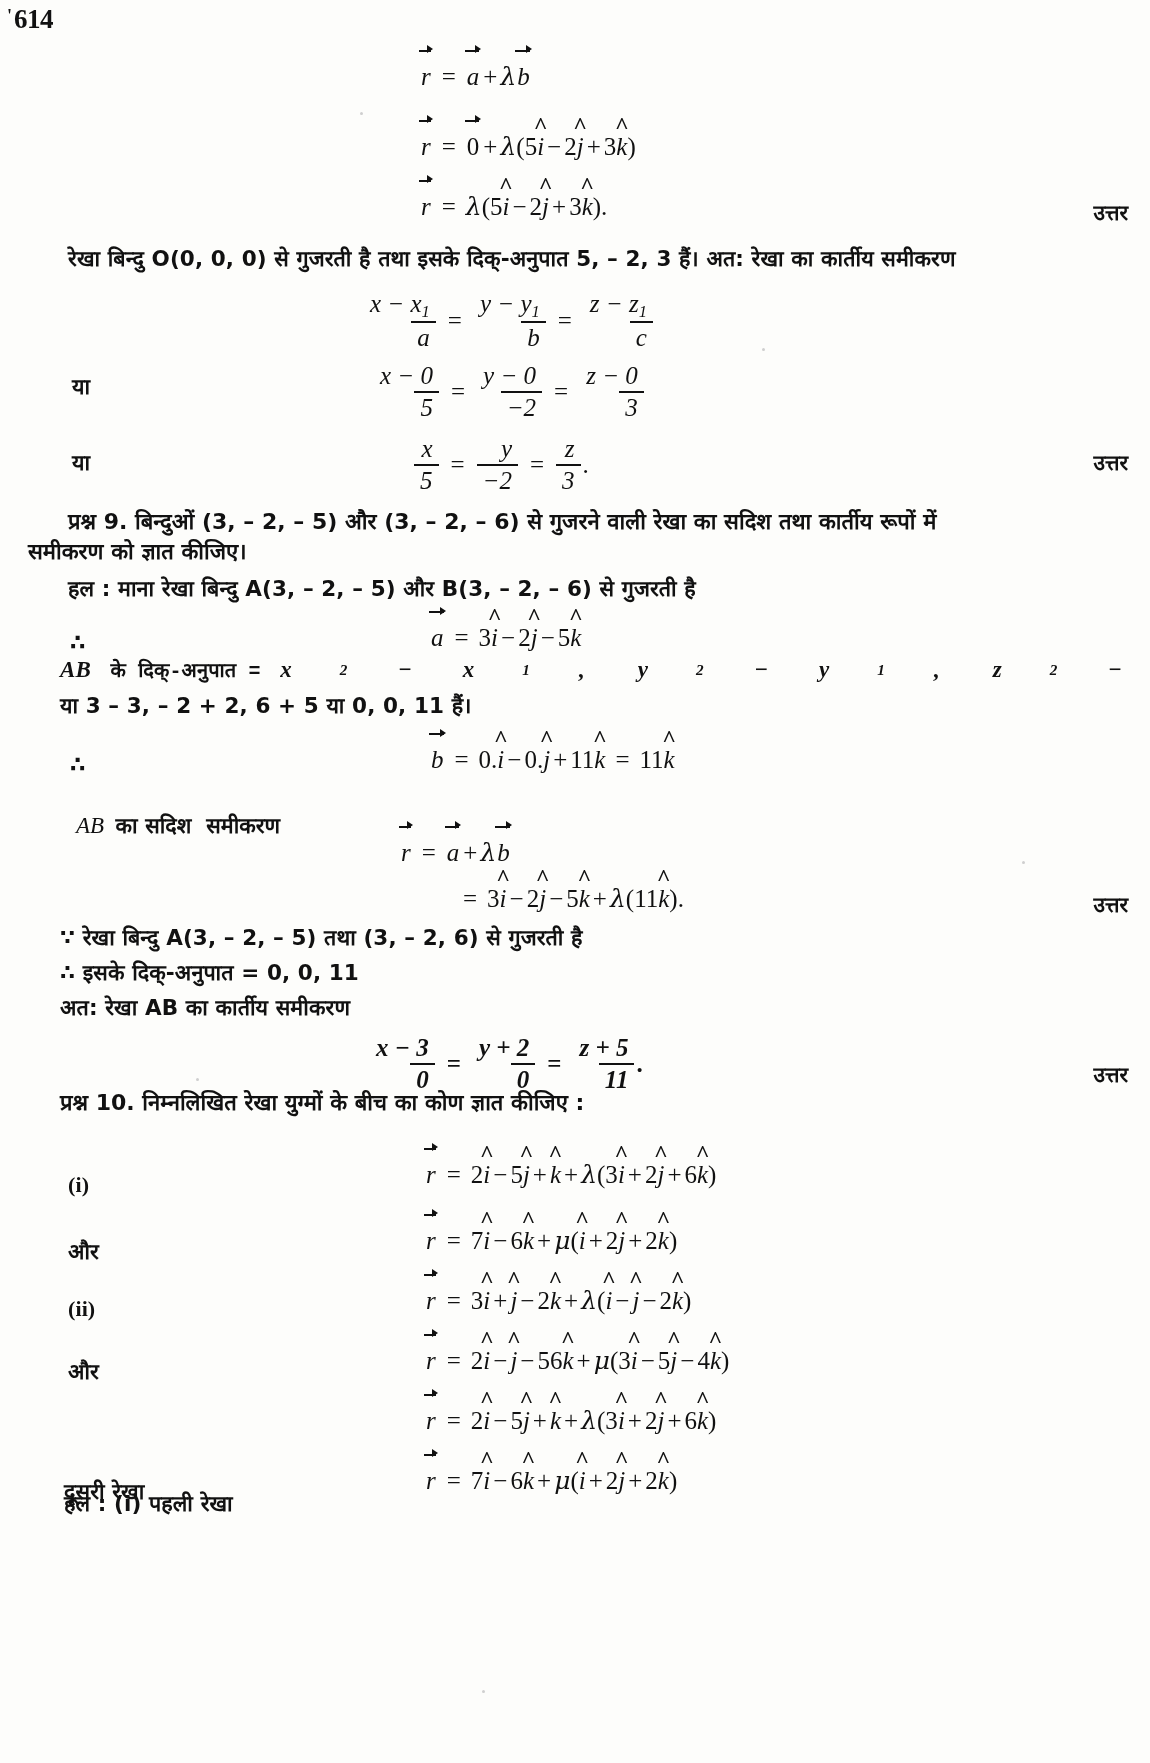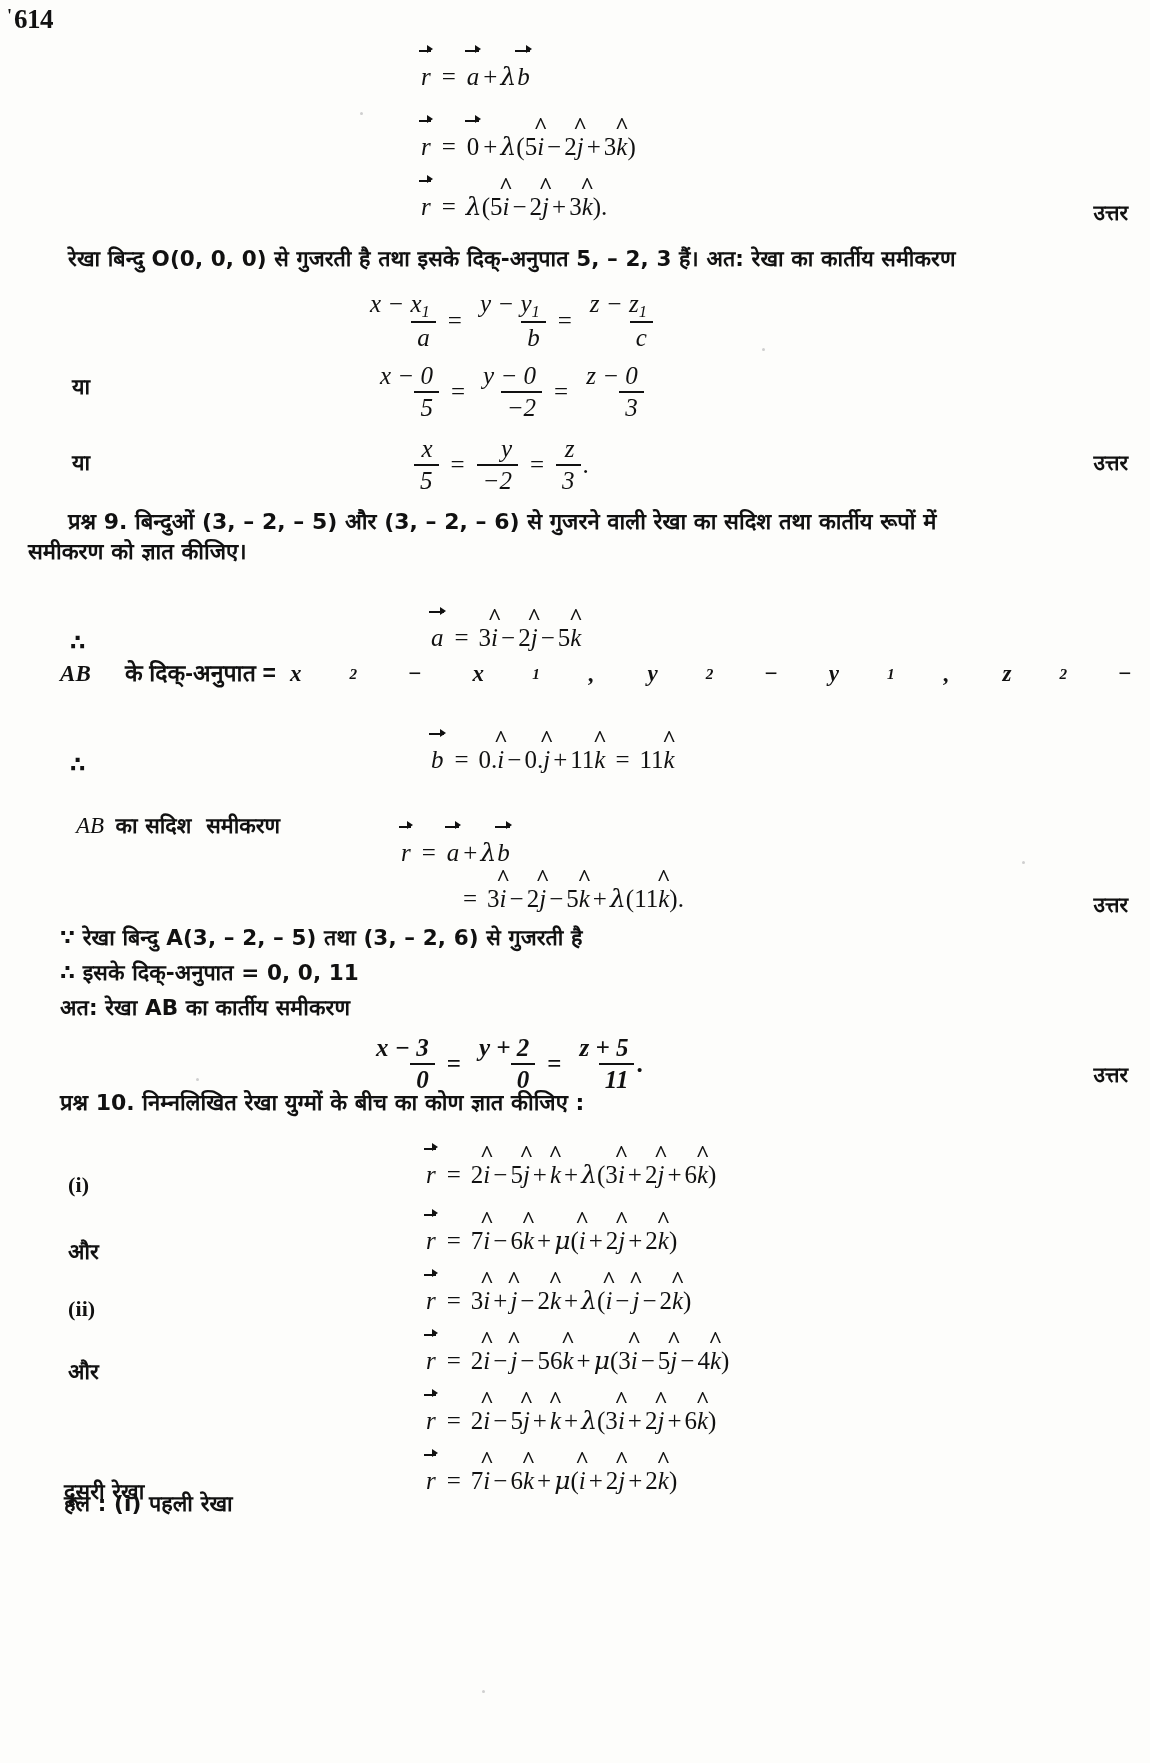--- a/index.html
+++ b/index.html
@@ -292,20 +292,21 @@
         <span class="num">z</span>
         <span class="den">3</span>
       </span>
       <span class="up">.</span>
     </span>
   </div>
   <div class="row ans" style="top:448px;">उत्तर</div>
 
   <div class="row hindi-q" style="top:505px; left:68px;">प्रश्न 9. बिन्दुओं (3, – 2, – 5) और (3, – 2, – 6) से गुजरने वाली रेखा का सदिश तथा कार्तीय रूपों में</div>
   <div class="row hindi-q" style="top:535px; left:28px;">समीकरण को ज्ञात कीजिए।</div>
+  <div class="row hindi" style="top:573px; left:68px;">हल : माना रेखा बिन्दु A(3, – 2, – 5) और B(3, – 2, – 6) से गुजरती है</div>
 
   <div class="row therefore" style="top:630px; left:70px;">∴</div>
   <div class="row" style="top:624px; left:430px;">
     <span class="math">
       <span class="vec">a</span>
       <span class="eqsign">=</span>
       <span class="up">3</span>
         <span class="hat">i</span>
         <span class="op">−</span>
         <span class="up">2</span>
@@ -313,23 +314,24 @@
         <span class="op">−</span>
         <span class="up">5</span>
         <span class="hat">k</span>
     </span>
   </div>
 
   <div class="row hindi" style="top:656px; left:60px;">
     <span class="math" style="font-size:23px;">
       <span>AB</span>
     </span>
-    <span style="font-family:Liberation Sans, sans-serif;font-weight:bold;font-size:23px;margin-left:20px;">&nbsp;के दिक्-अनुपात =&nbsp;</span>
+    <span style="font-family:Liberation Mono, monospace;font-weight:bold;font-size:20px;">&nbsp;के दिक्-अनुपात =&nbsp;</span>
     <span class="math" style="font-size:23px;gap:48px;">x<span class="sub">2</span><span class="op">−</span>x<span class="sub">1</span><span class="up">,</span>&nbsp;y<span class="sub">2</span><span class="op">−</span>y<span class="sub">1</span><span class="up">,</span>&nbsp;z<span class="sub">2</span><span class="op">−</span>z<span class="sub">1</span></span>
   </div>
+  <div class="row hindi" style="top:690px; left:60px;">या 3 – 3, – 2 + 2, 6 + 5 या 0, 0, 11 हैं।</div>
 
   <div class="row therefore" style="top:752px; left:70px;">∴</div>
   <div class="row" style="top:746px; left:430px;">
     <span class="math">
       <span class="vec">b</span>
       <span class="eqsign">=</span>
       <span class="up">0.</span>
         <span class="hat">i</span>
         <span class="op">−</span>
         <span class="up">0.</span>

